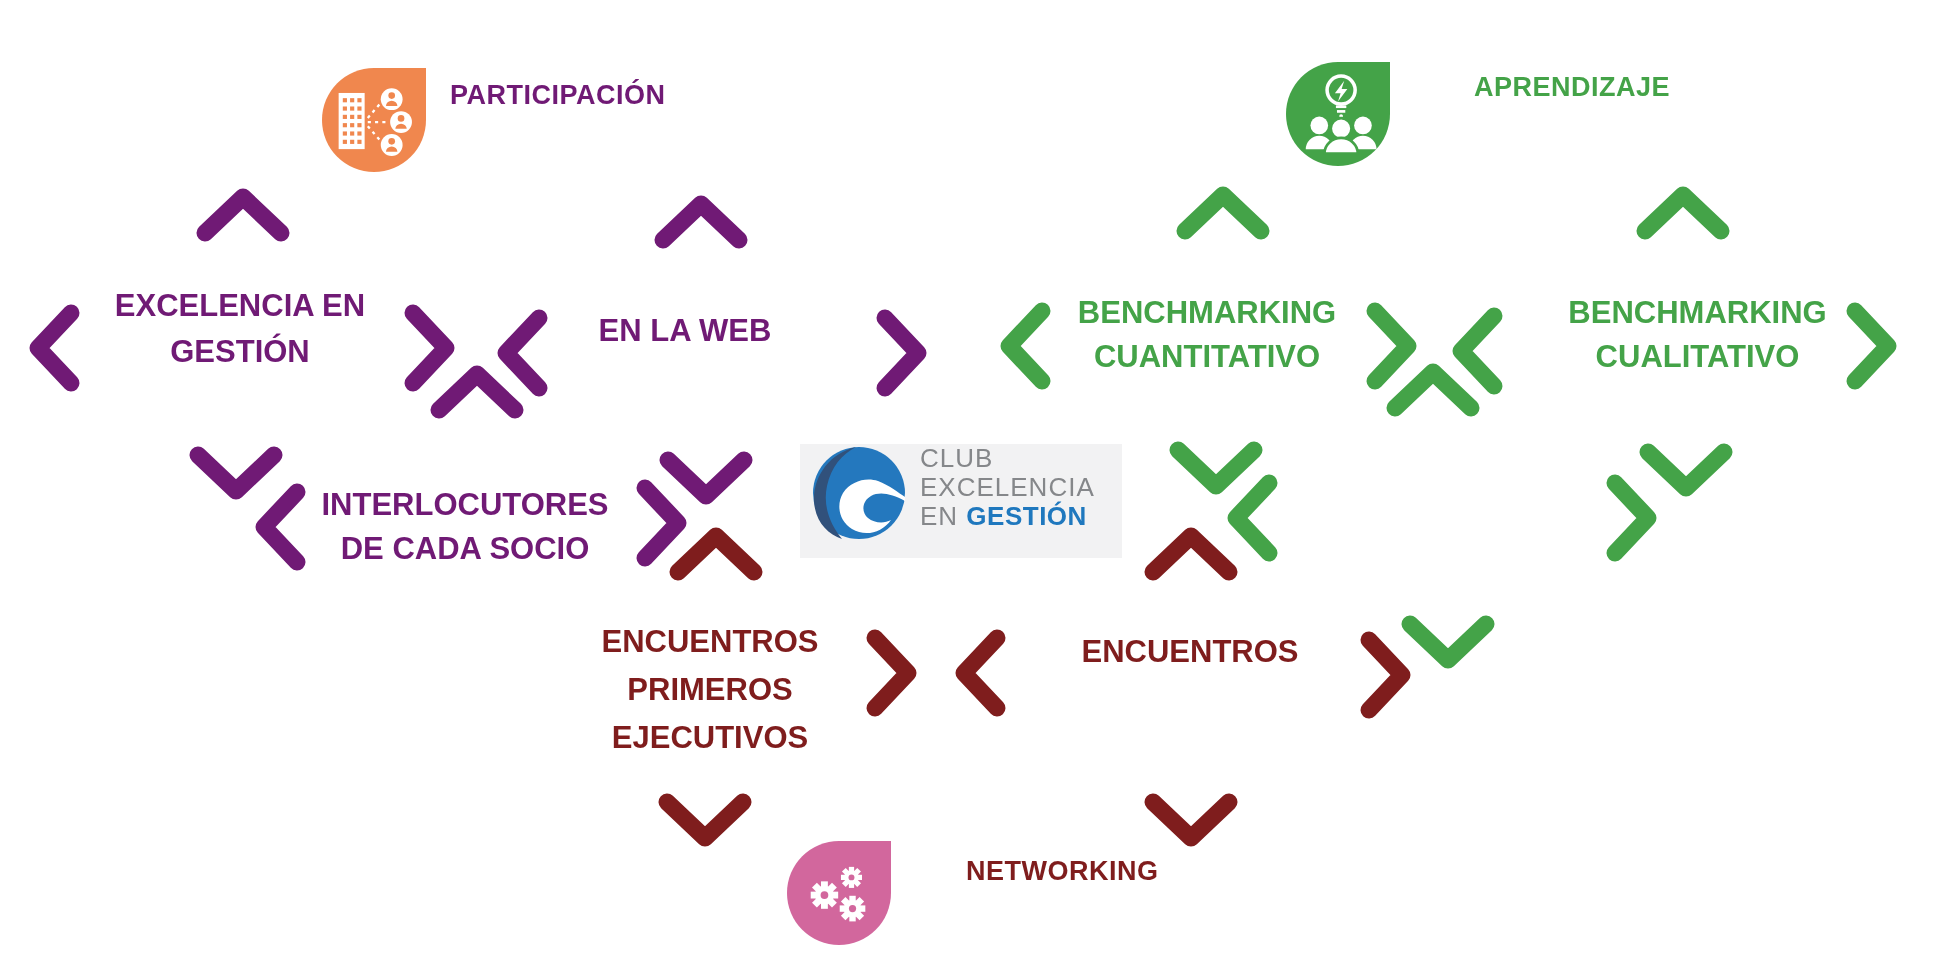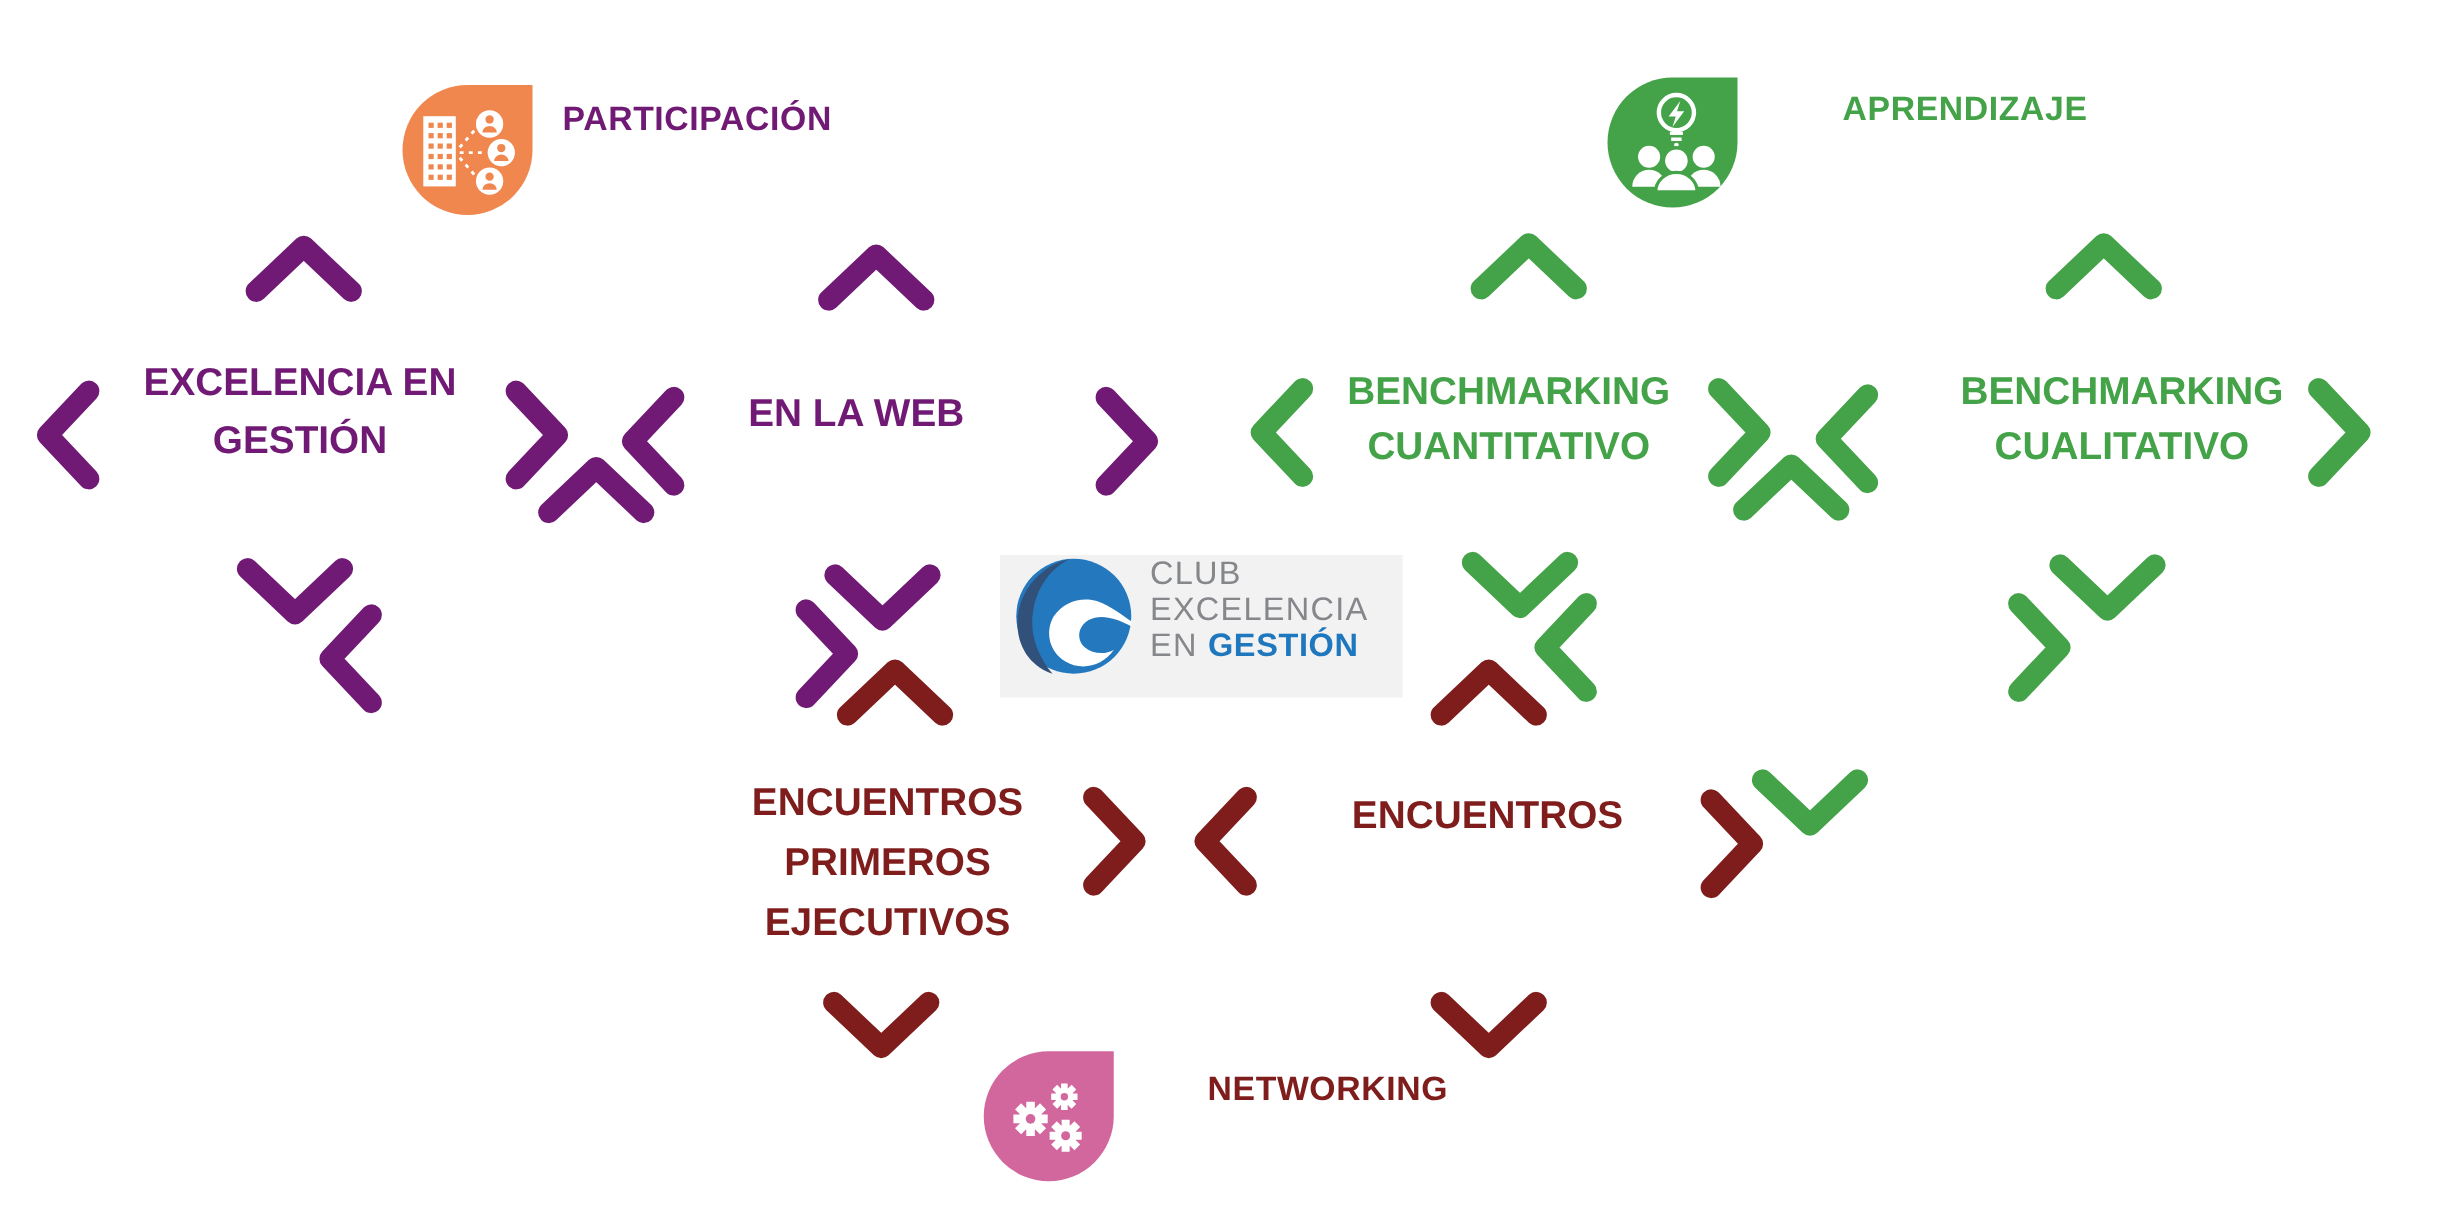--- a/index.html
+++ b/index.html
@@ -133,20 +133,24 @@
   <div class="chev o" style="left:183px;top:443px;">
     <svg width="106" height="62" viewBox="0 0 106 62">
         <polyline points="15,12 53,48 91,12"></polyline>
       </svg>
   </div>
   <div class="chev o" style="left:248px;top:477px;">
     <svg width="66" height="100" viewBox="0 0 66 100">
         <polyline points="49,15 16,50 49,85"></polyline>
       </svg>
   </div>
+  <div class="node o tight" style="left:320px;top:483px;width:290px;">
+    <div>INTERLOCUTORES</div>
+    <div>DE CADA SOCIO</div>
+  </div>
   <div class="chev o" style="left:628px;top:473px;">
     <svg width="66" height="100" viewBox="0 0 66 100">
         <polyline points="17,15 50,50 17,85"></polyline>
       </svg>
   </div>
   <div class="chev o" style="left:653px;top:448px;">
     <svg width="106" height="62" viewBox="0 0 106 62">
         <polyline points="15,12 53,48 91,12"></polyline>
       </svg>
   </div>

